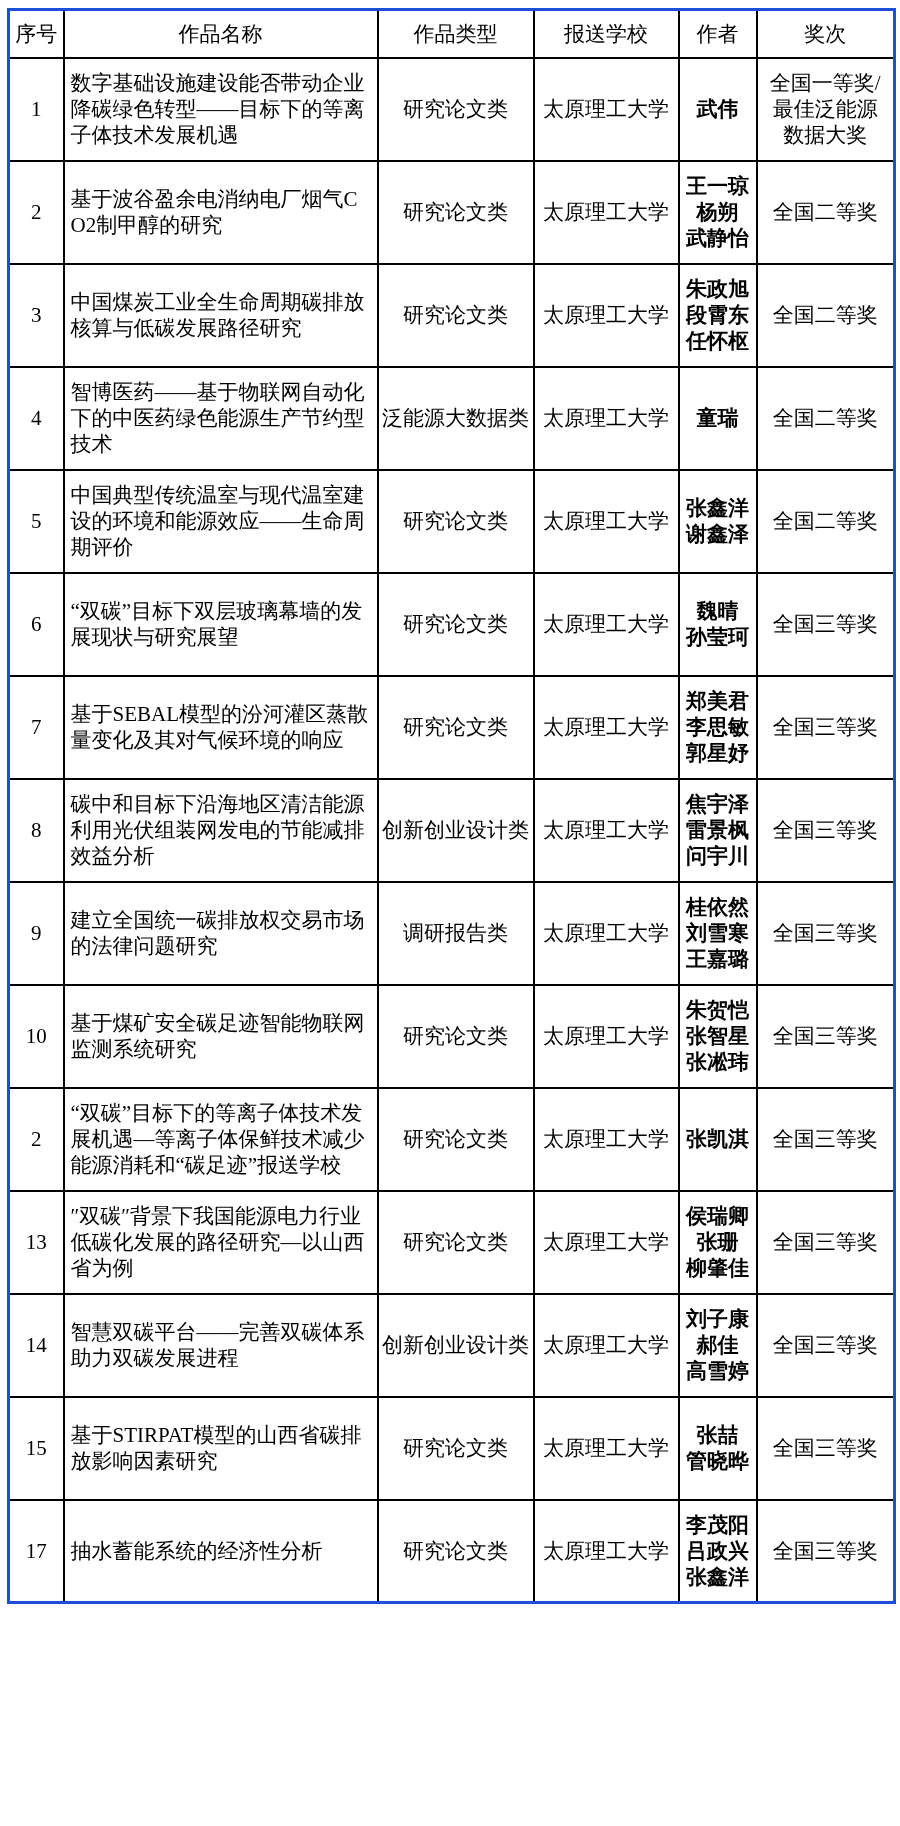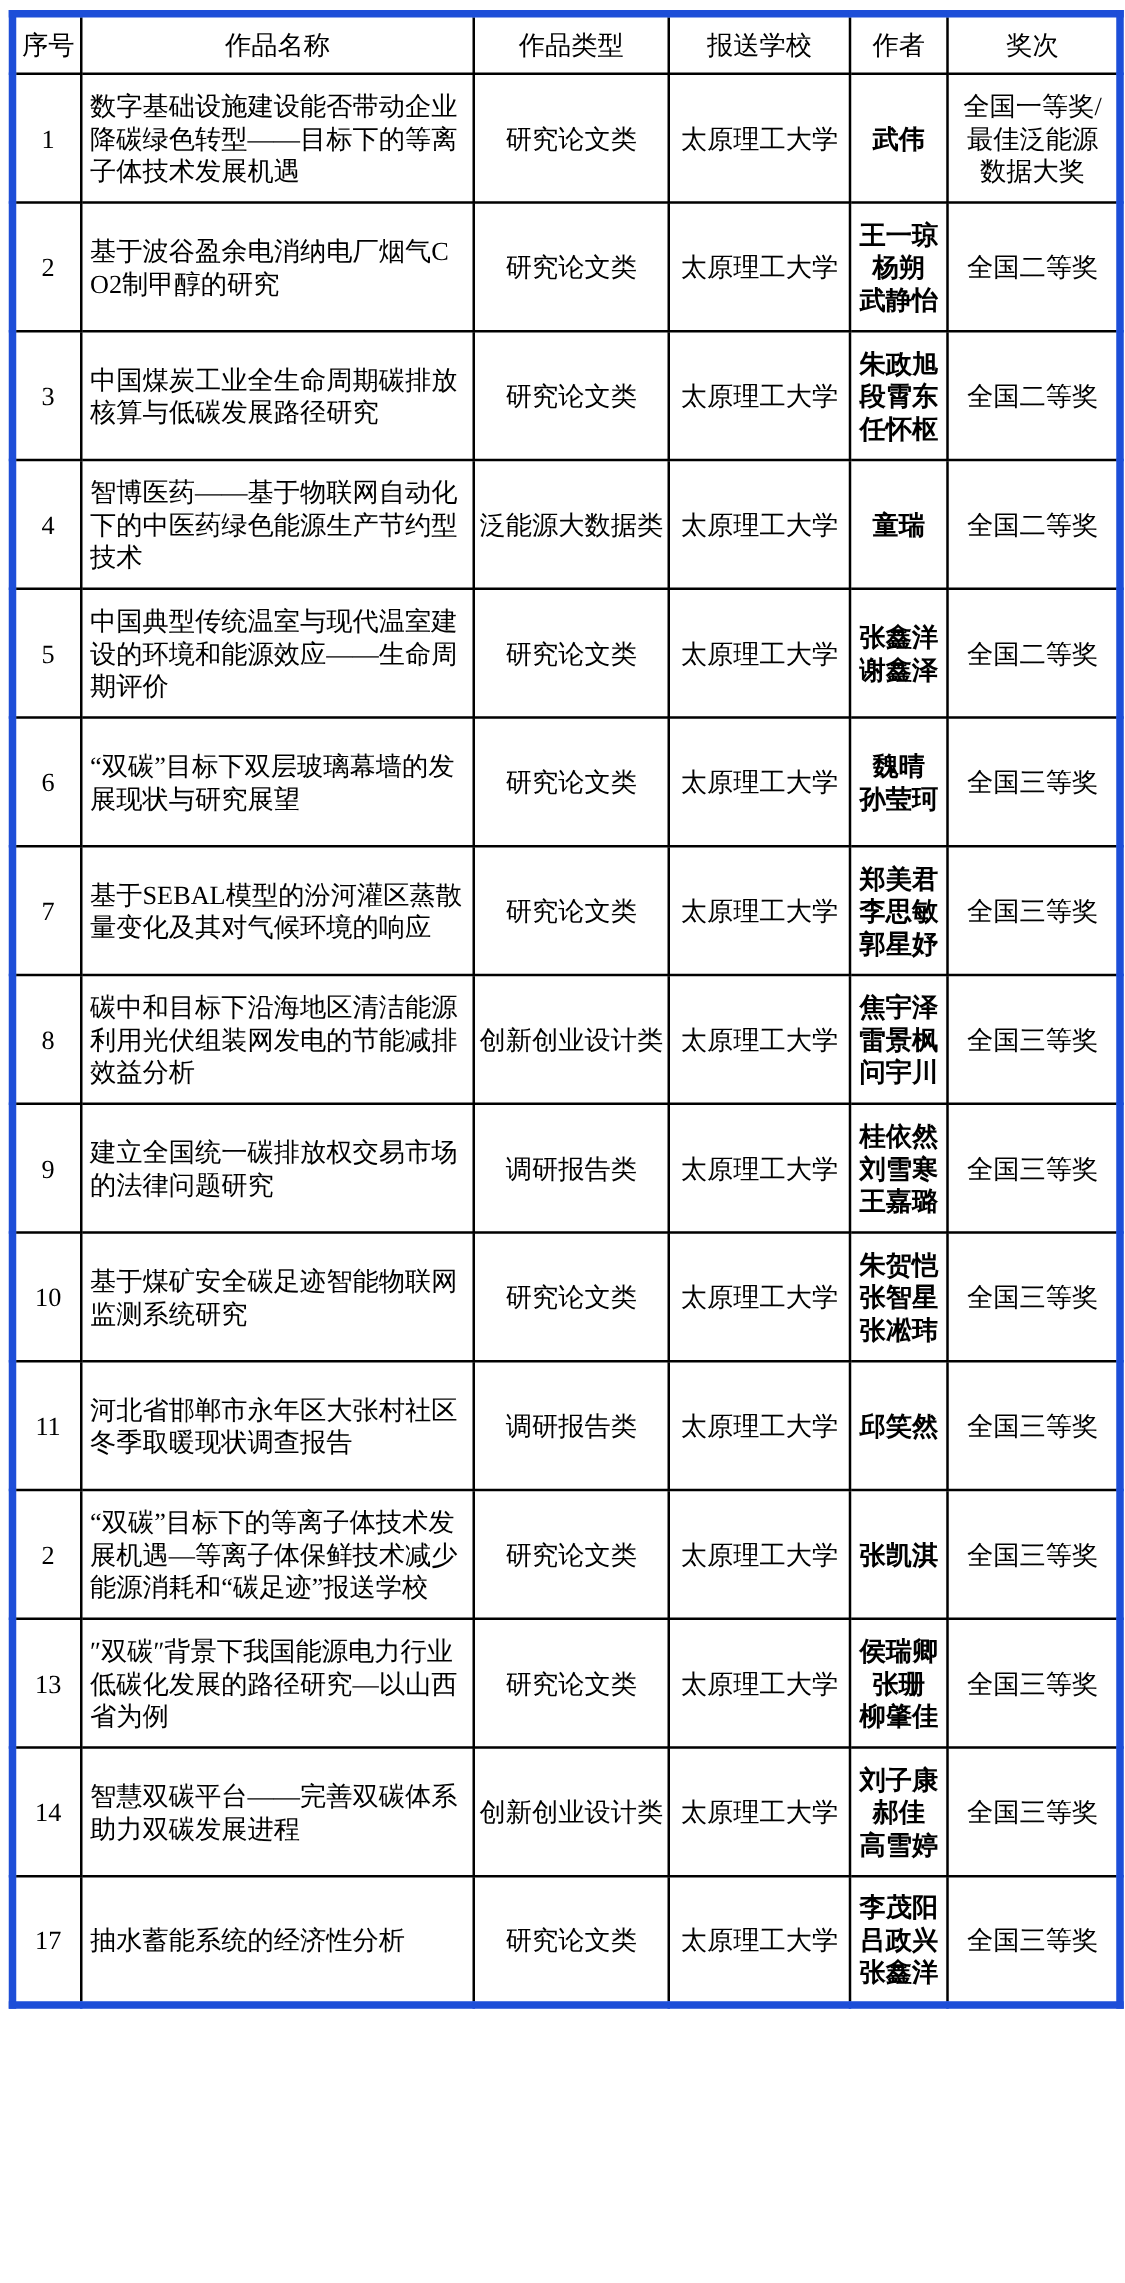--- a/index.html
+++ b/index.html
@@ -11,21 +11,21 @@
     color: #000000;
     font-family: "Liberation Serif", "DejaVu Serif", serif;
   }
   table.awards {
     position: absolute;
     left: 7px;
     top: 8px;
     width: 886px;
     border-collapse: collapse;
     table-layout: fixed;
-    border: 6px solid #1d4ed8;
+    border: 3px solid #1d4ed8;
   }
   .awards th, .awards td {
     border: 2px solid #000;
     font-size: 21px;
     line-height: 26px;
     vertical-align: middle;
     overflow: hidden;
     word-break: break-all;
   }
   .awards thead tr { height: 48px; }
@@ -154,28 +154,20 @@
           <td class="col-no">10</td>
           <td class="col-title">基于煤矿安全碳足迹智能物联网监测系统研究</td>
           <td class="col-type">研究论文类</td>
           <td class="col-school">太原理工大学</td>
           <td class="col-authors">朱贺恺
 张智星
 张凇玮</td>
           <td class="col-award">全国三等奖</td>
         </tr>
         <tr>
-          <td class="col-no">11</td>
-          <td class="col-title">河北省邯郸市永年区大张村社区冬季取暖现状调查报告</td>
-          <td class="col-type">调研报告类</td>
-          <td class="col-school">太原理工大学</td>
-          <td class="col-authors">邱笑然</td>
-          <td class="col-award">全国三等奖</td>
-        </tr>
-        <tr>
           <td class="col-no">2</td>
           <td class="col-title">“双碳”目标下的等离子体技术发展机遇—等离子体保鲜技术减少能源消耗和“碳足迹”报送学校</td>
           <td class="col-type">研究论文类</td>
           <td class="col-school">太原理工大学</td>
           <td class="col-authors">张凯淇</td>
           <td class="col-award">全国三等奖</td>
         </tr>
         <tr>
           <td class="col-no">13</td>
           <td class="col-title">″双碳″背景下我国能源电力行业低碳化发展的路径研究—以山西省为例</td>
@@ -187,20 +179,29 @@
           <td class="col-award">全国三等奖</td>
         </tr>
         <tr>
           <td class="col-no">14</td>
           <td class="col-title">智慧双碳平台——完善双碳体系助力双碳发展进程</td>
           <td class="col-type">创新创业设计类</td>
           <td class="col-school">太原理工大学</td>
           <td class="col-authors">刘子康
 郝佳
 高雪婷</td>
+          <td class="col-award">全国三等奖</td>
+        </tr>
+        <tr>
+          <td class="col-no">15</td>
+          <td class="col-title">基于STIRPAT模型的山西省碳排放影响因素研究</td>
+          <td class="col-type">研究论文类</td>
+          <td class="col-school">太原理工大学</td>
+          <td class="col-authors">张喆
+管晓晔</td>
           <td class="col-award">全国三等奖</td>
         </tr>
         <tr>
           <td class="col-no">17</td>
           <td class="col-title">抽水蓄能系统的经济性分析</td>
           <td class="col-type">研究论文类</td>
           <td class="col-school">太原理工大学</td>
           <td class="col-authors">李茂阳
 吕政兴
 张鑫洋</td>

